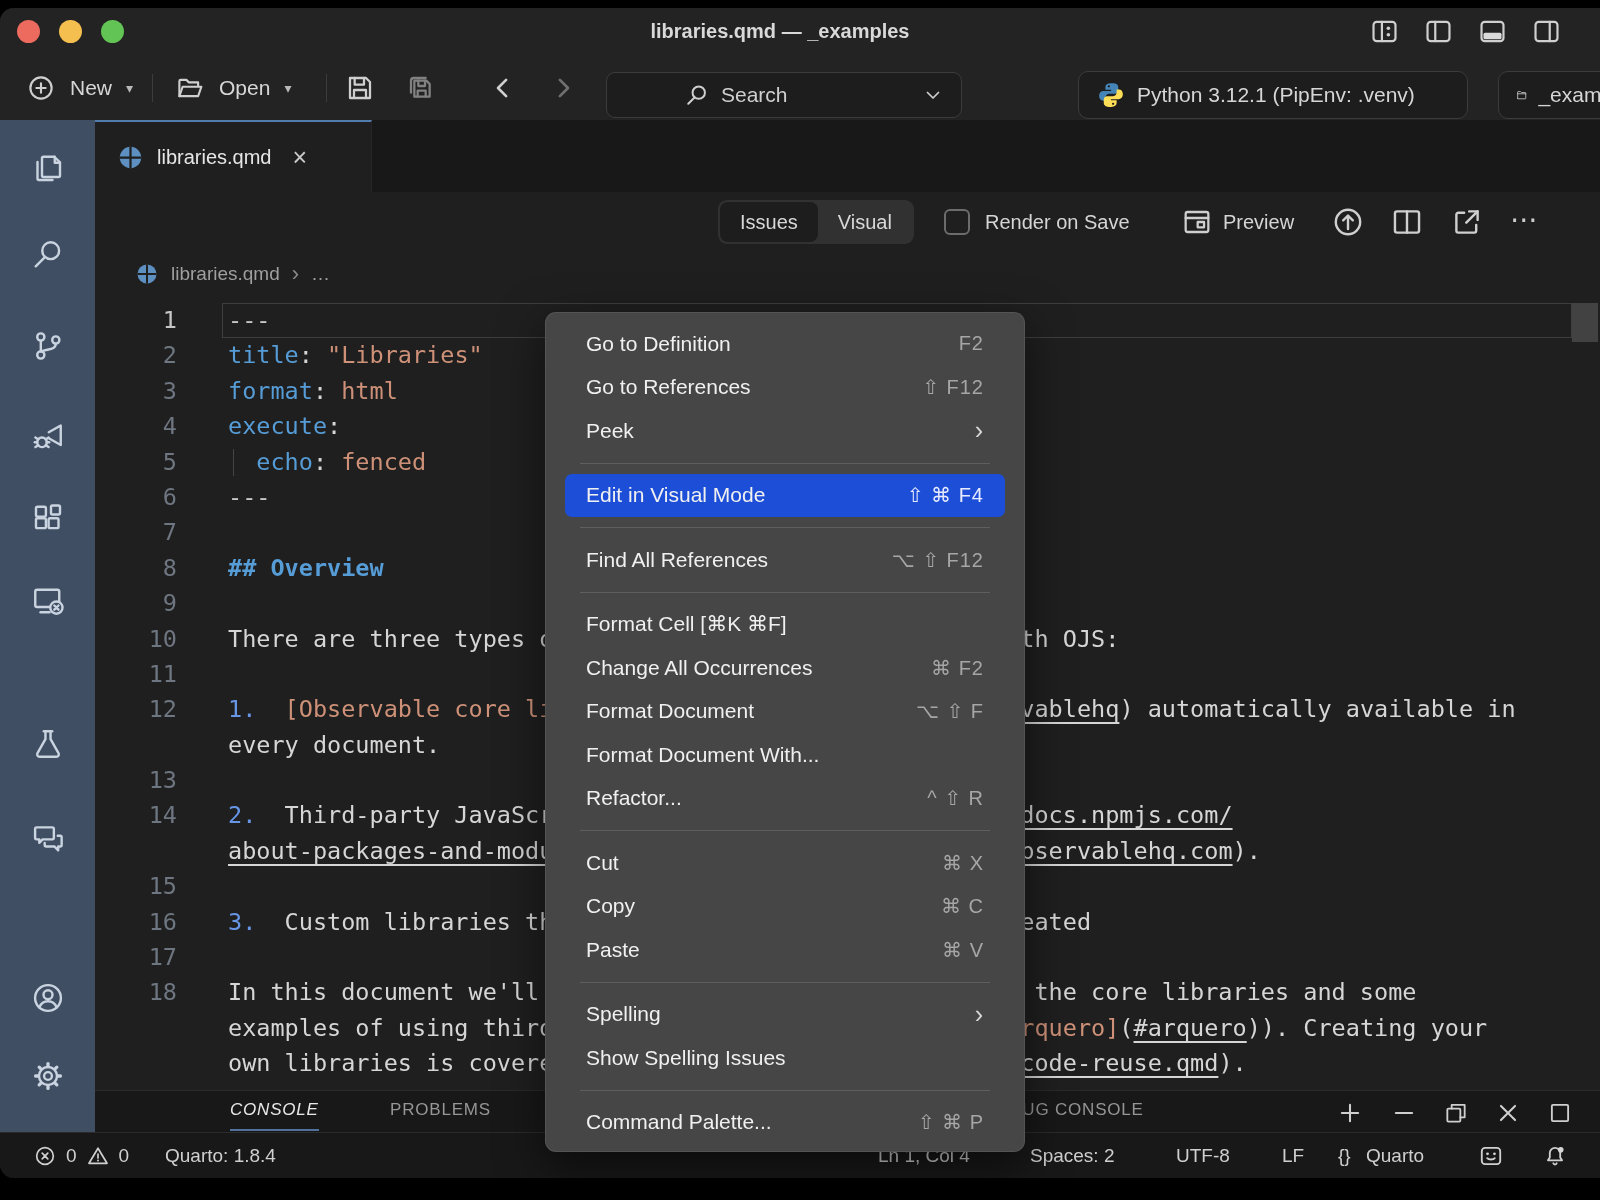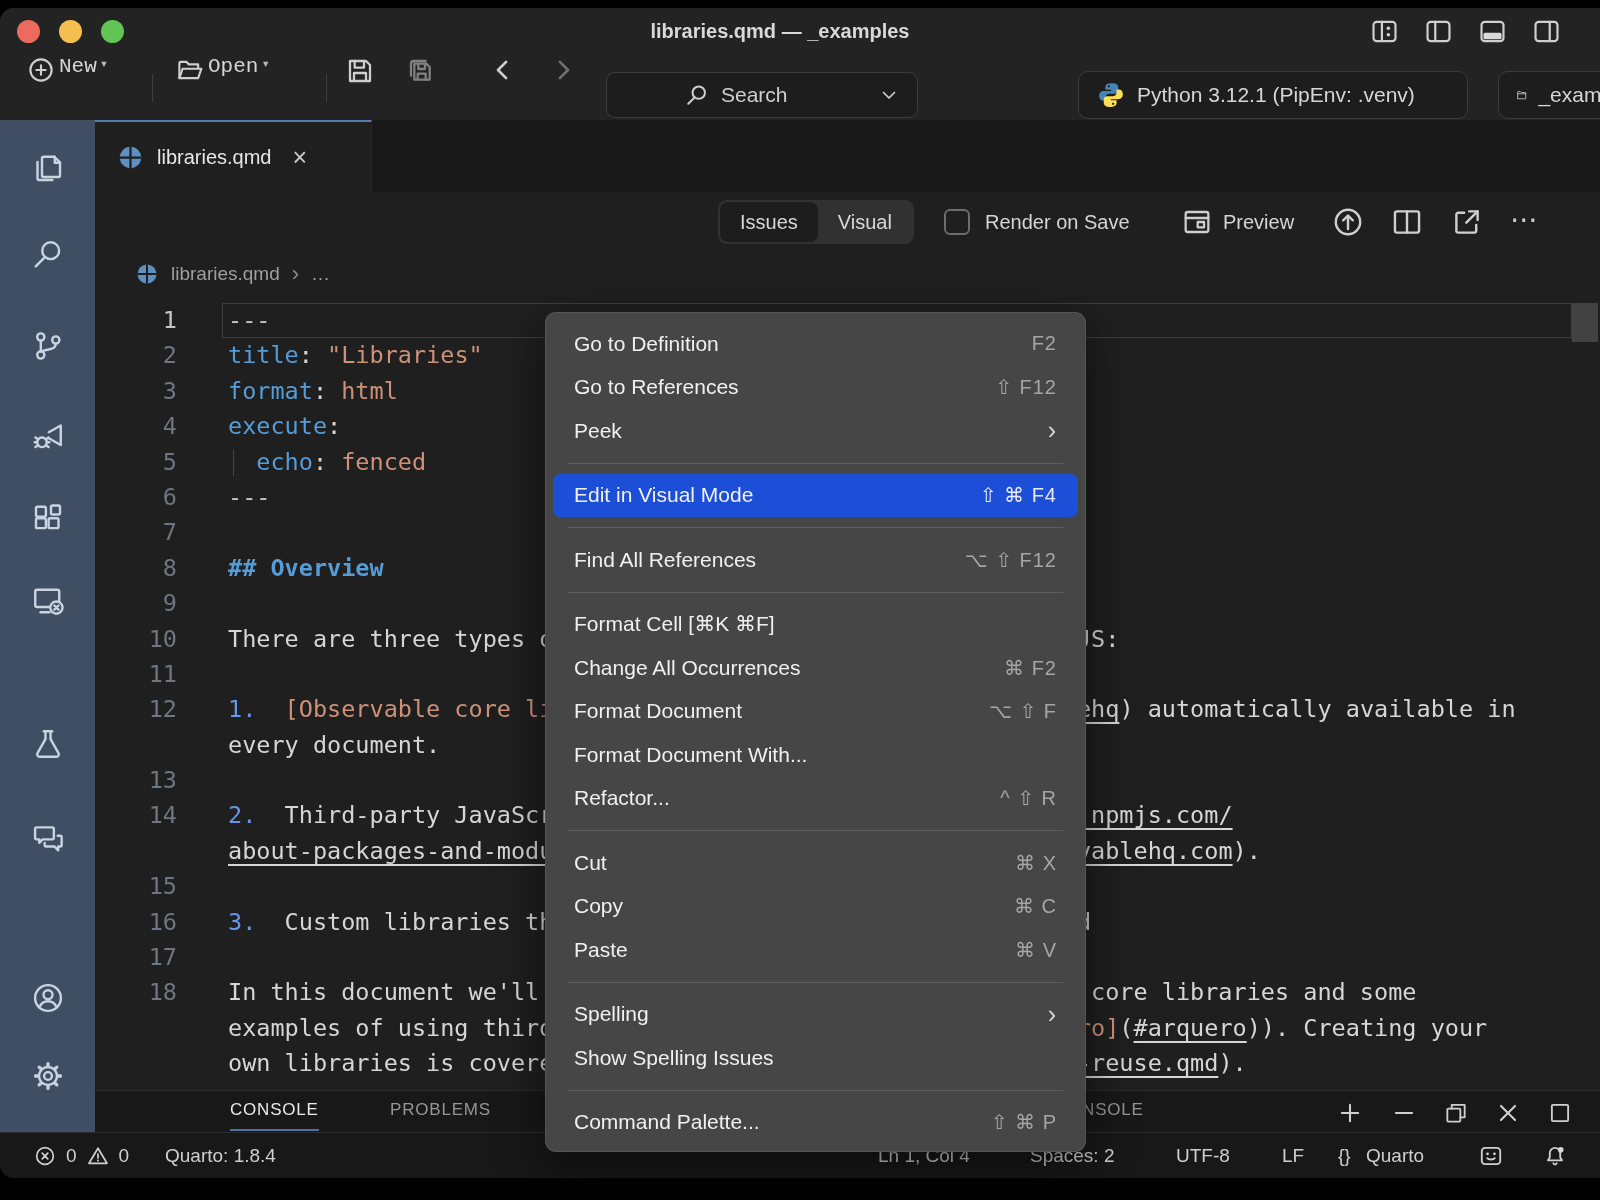--- a/index.html
+++ b/index.html
@@ -12,25 +12,25 @@
   .titlebar { position:absolute; left:0; top:0; width:100%; height:47px; background:#232323; }
   .lights { position:absolute; left:17px; top:12px; display:flex; gap:19px; }
   .light { width:23px; height:23px; border-radius:50%; }
   .tb-title { position:absolute; left:380px; width:800px; top:0; height:47px; line-height:47px;
               text-align:center; color:#d9d9d9; font-size:20px; font-weight:700; }
   .winicons { position:absolute; right:80px; top:8px; display:flex; gap:23px; }
   .winicons svg { width:31px; height:31px; }
 
   
   .toolbar { position:absolute; left:0; top:47px; width:100%; height:65px; background:#232323; }
-  .tbtn { position:absolute; top:0; height:65px; display:flex; gap:3px;
-          color:#d6d6d6; font-size:21px; cursor:default;font-family:Liberation Mono, monospace; }
+  .tbtn { position:absolute; top:0; height:65px; display:flex; align-items:center; gap:14px;
+          color:#d6d6d6; font-size:21px; cursor:default; }
   .caret { font-size:14px; color:#b9b9b9; }
   .tdiv { position:absolute; top:19px; width:1px; height:28px; background:#3c3c3c; }
-  .searchbox { position:absolute; left:606px; top:17px; width:312px; height:46px; background:#1d1d1d;
+  .searchbox { position:absolute; left:606px; top:17px; width:356px; height:46px; background:#1d1d1d;
                border:1px solid #3c3c3c; border-radius:9px; display:flex; align-items:center; }
   .searchbox .stext { color:#cfcfcf; font-size:21px; }
   .pillbtn { position:absolute; top:16px; height:48px; background:#1d1d1d; border:1px solid #3c3c3c;
              border-radius:10px; display:flex; align-items:center; gap:11px; padding:0 17px;
              color:#d6d6d6; font-size:21px; white-space:nowrap; }
 
   
   .activitybar { position:absolute; left:0; top:112px; width:95px; height:1012px; background:#404e63; }
   .abicon { position:absolute; left:30px; width:36px; height:36px; }
   .abicon svg { width:36px; height:36px; }
@@ -77,36 +77,36 @@
   .seg-link  { color:#d6d6d6; text-decoration:underline; text-underline-offset:5px; text-decoration-thickness:1.5px; }
   .curline { position:absolute; left:127px; top:8px; width:1350px; height:35px; border:1.5px solid #3e3e3e; }
   .indent-guide { position:absolute; left:138px; top:154px; height:27px; border-left:1px solid #454545; }
   .scroll-slider { position:absolute; left:1572px; top:295px; width:26px; height:39px; background:#4f4f4f; opacity:.75; }
 
   
   .panel { position:absolute; left:95px; top:1082px; right:0; height:42px; background:#181818;
            border-top:1px solid #2a2a2a; }
   .ptab { position:absolute; top:0; height:40px; line-height:38px; color:#969696; font-size:17px;
           letter-spacing:0.8px; font-weight:400; }
-  .ptab.active { color:#e8e8e8; border-bottom:2.5px solid #50719c; }
+  .ptab.active { color:#e8e8e8; border-bottom:2.5px solid #50719c;font-style:italic; }
   .picon { position:absolute; top:9px; width:26px; height:26px; }
   .picon svg { width:26px; height:26px; }
 
   
   .statusbar { position:absolute; left:0; top:1124px; width:100%; height:46px; background:#181818;
                border-top:1px solid #2b2b2b; color:#cfcfcf; font-size:19px; }
   .sb-item { position:absolute; top:0; height:46px; line-height:46px; white-space:nowrap; }
   .sb-left { left:33px; display:flex; align-items:center; gap:9px; }
   .sb-left svg { width:24px; height:24px; }
   .sbicon { position:absolute; top:10px; width:26px; height:26px; }
   .sbicon svg { width:26px; height:26px; }
 
   
-  .ctxmenu { position:absolute; left:545px; top:304px; width:541px; height:840px; background:#464646;
-             border:1px solid rgba(255,255,255,0.08); border-radius:11px; padding:9px 0;
+  .ctxmenu { position:absolute; left:545px; top:304px; width:480px; height:840px; background:#464646;
+             border:1px solid rgba(255,255,255,0.08); border-radius:11px; padding:9px 12px;
              box-shadow:0 14px 46px rgba(0,0,0,0.55); z-index:60; overflow:hidden;
              font-size:21px; color:#f0f0f0; }
   .mi { height:43.5px; margin:0 7px; padding:0 21px; border-radius:7px;
         display:flex; align-items:center; justify-content:space-between; }
   .mi .ms { color:#a6a6a6; font-size:20px; letter-spacing:1px; }
   .mi .ms.arrow { color:#d6d6d6; font-size:25px; }
   .mi.hl { background:#1d4ed8; }
   .mi.hl .ms { color:#e7ebff; }
   .msep { height:1px; background:#5e5e5e; margin:10px 22px; }
 

